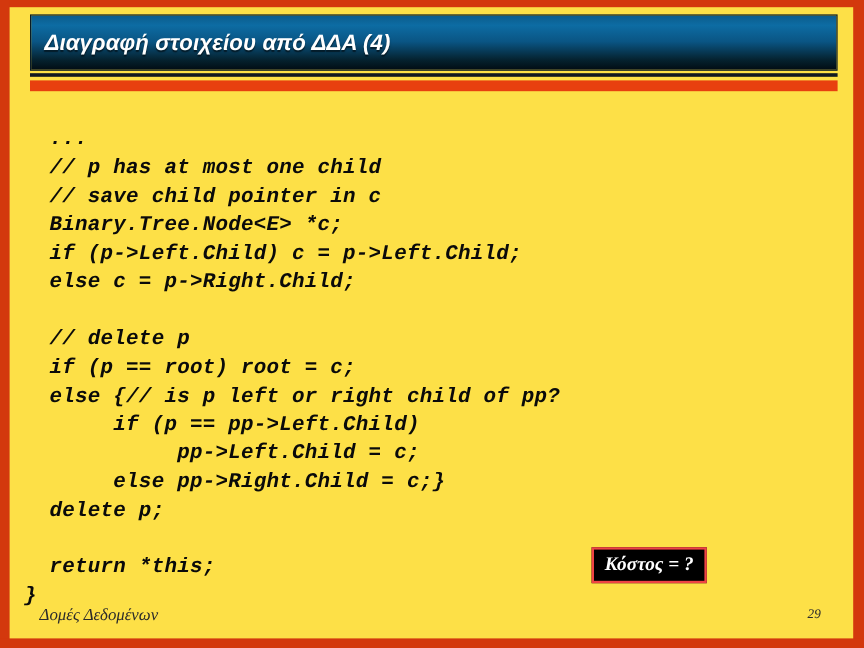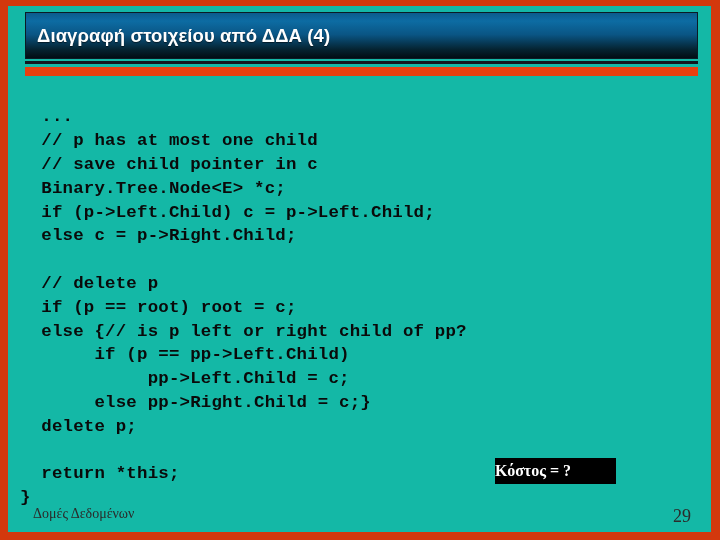--- a/index.html
+++ b/index.html
@@ -5,22 +5,23 @@
   html, body {
     margin: 0;
     padding: 0;
     background: #ffffff;
   }
   #slide {
     position: relative;
     width: 720px;
     height: 540px;
     overflow: hidden;
-    background: #14b8a6;
+    background: #fde047;
     font-family: "Liberation Sans", sans-serif;
+    font-style: italic;
   }
 
   
   .frame-left {
     position: absolute;
     left: 0; top: 0;
     width: 8px; height: 540px;
     background: #d3380d;
   }
   .frame-right {
@@ -97,28 +98,28 @@
     line-height: 23.8px;
     white-space: pre;
     letter-spacing: 0.2px;
   }
 
   
   .cost-box {
     position: absolute;
     left: 493px;
     top: 456px;
-    width: 125px;
+    width: 96px;
     height: 30px;
     background: #000000;
-    border: 2px solid #14b8a6;
+    border: 2px solid #ef4444;
     box-sizing: border-box;
     display: flex;
     align-items: center;
-    justify-content: flex-start;
+    justify-content: center;
   }
   .cost-text {
     color: #ffffff;
     font-family: "Liberation Serif", serif;
     font-weight: bold;
     font-size: 16px;
     white-space: nowrap;
   }
 
   
@@ -130,21 +131,21 @@
     font-family: "Liberation Serif", serif;
     font-size: 14px;
     white-space: nowrap;
   }
   .page-number {
     position: absolute;
     left: 673px;
     top: 506px;
     color: #2b2b2b;
     font-family: "Liberation Serif", serif;
-    font-size: 18px;
+    font-size: 11px;
     white-space: nowrap;
   }
 </style>
 </head>
 <body>
 
 <div id="slide">
 
   <div class="frame-top"></div>
   <div class="frame-left"></div>

